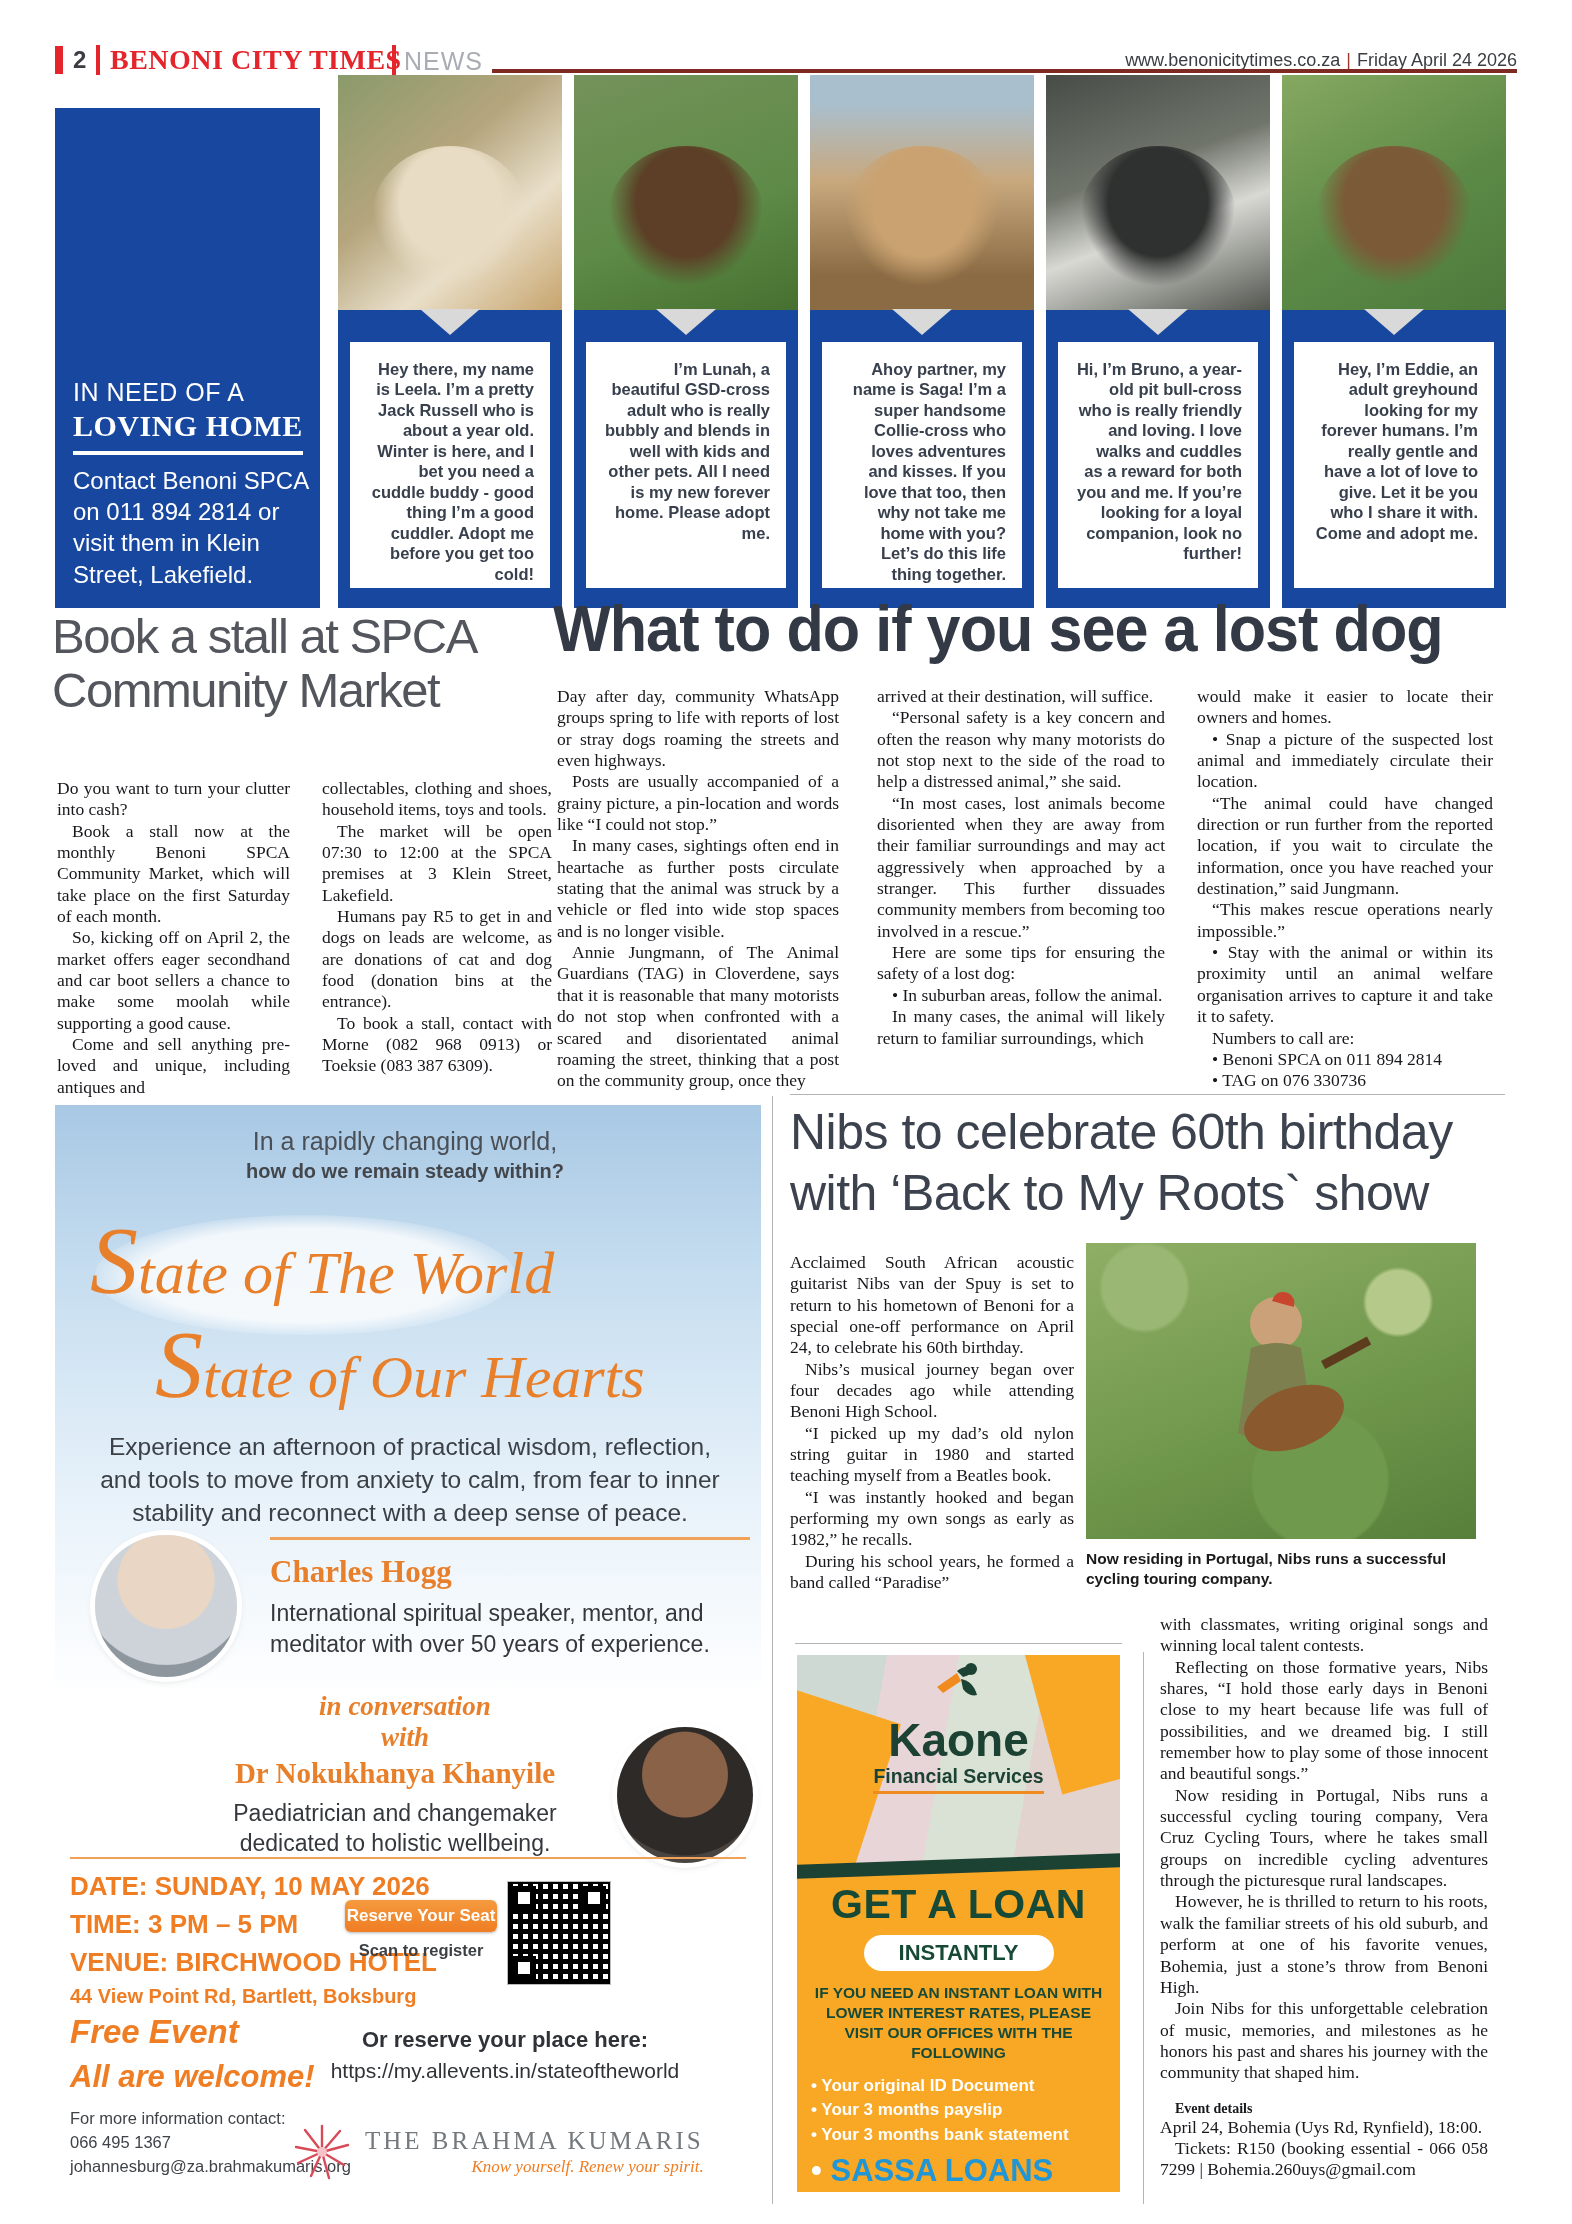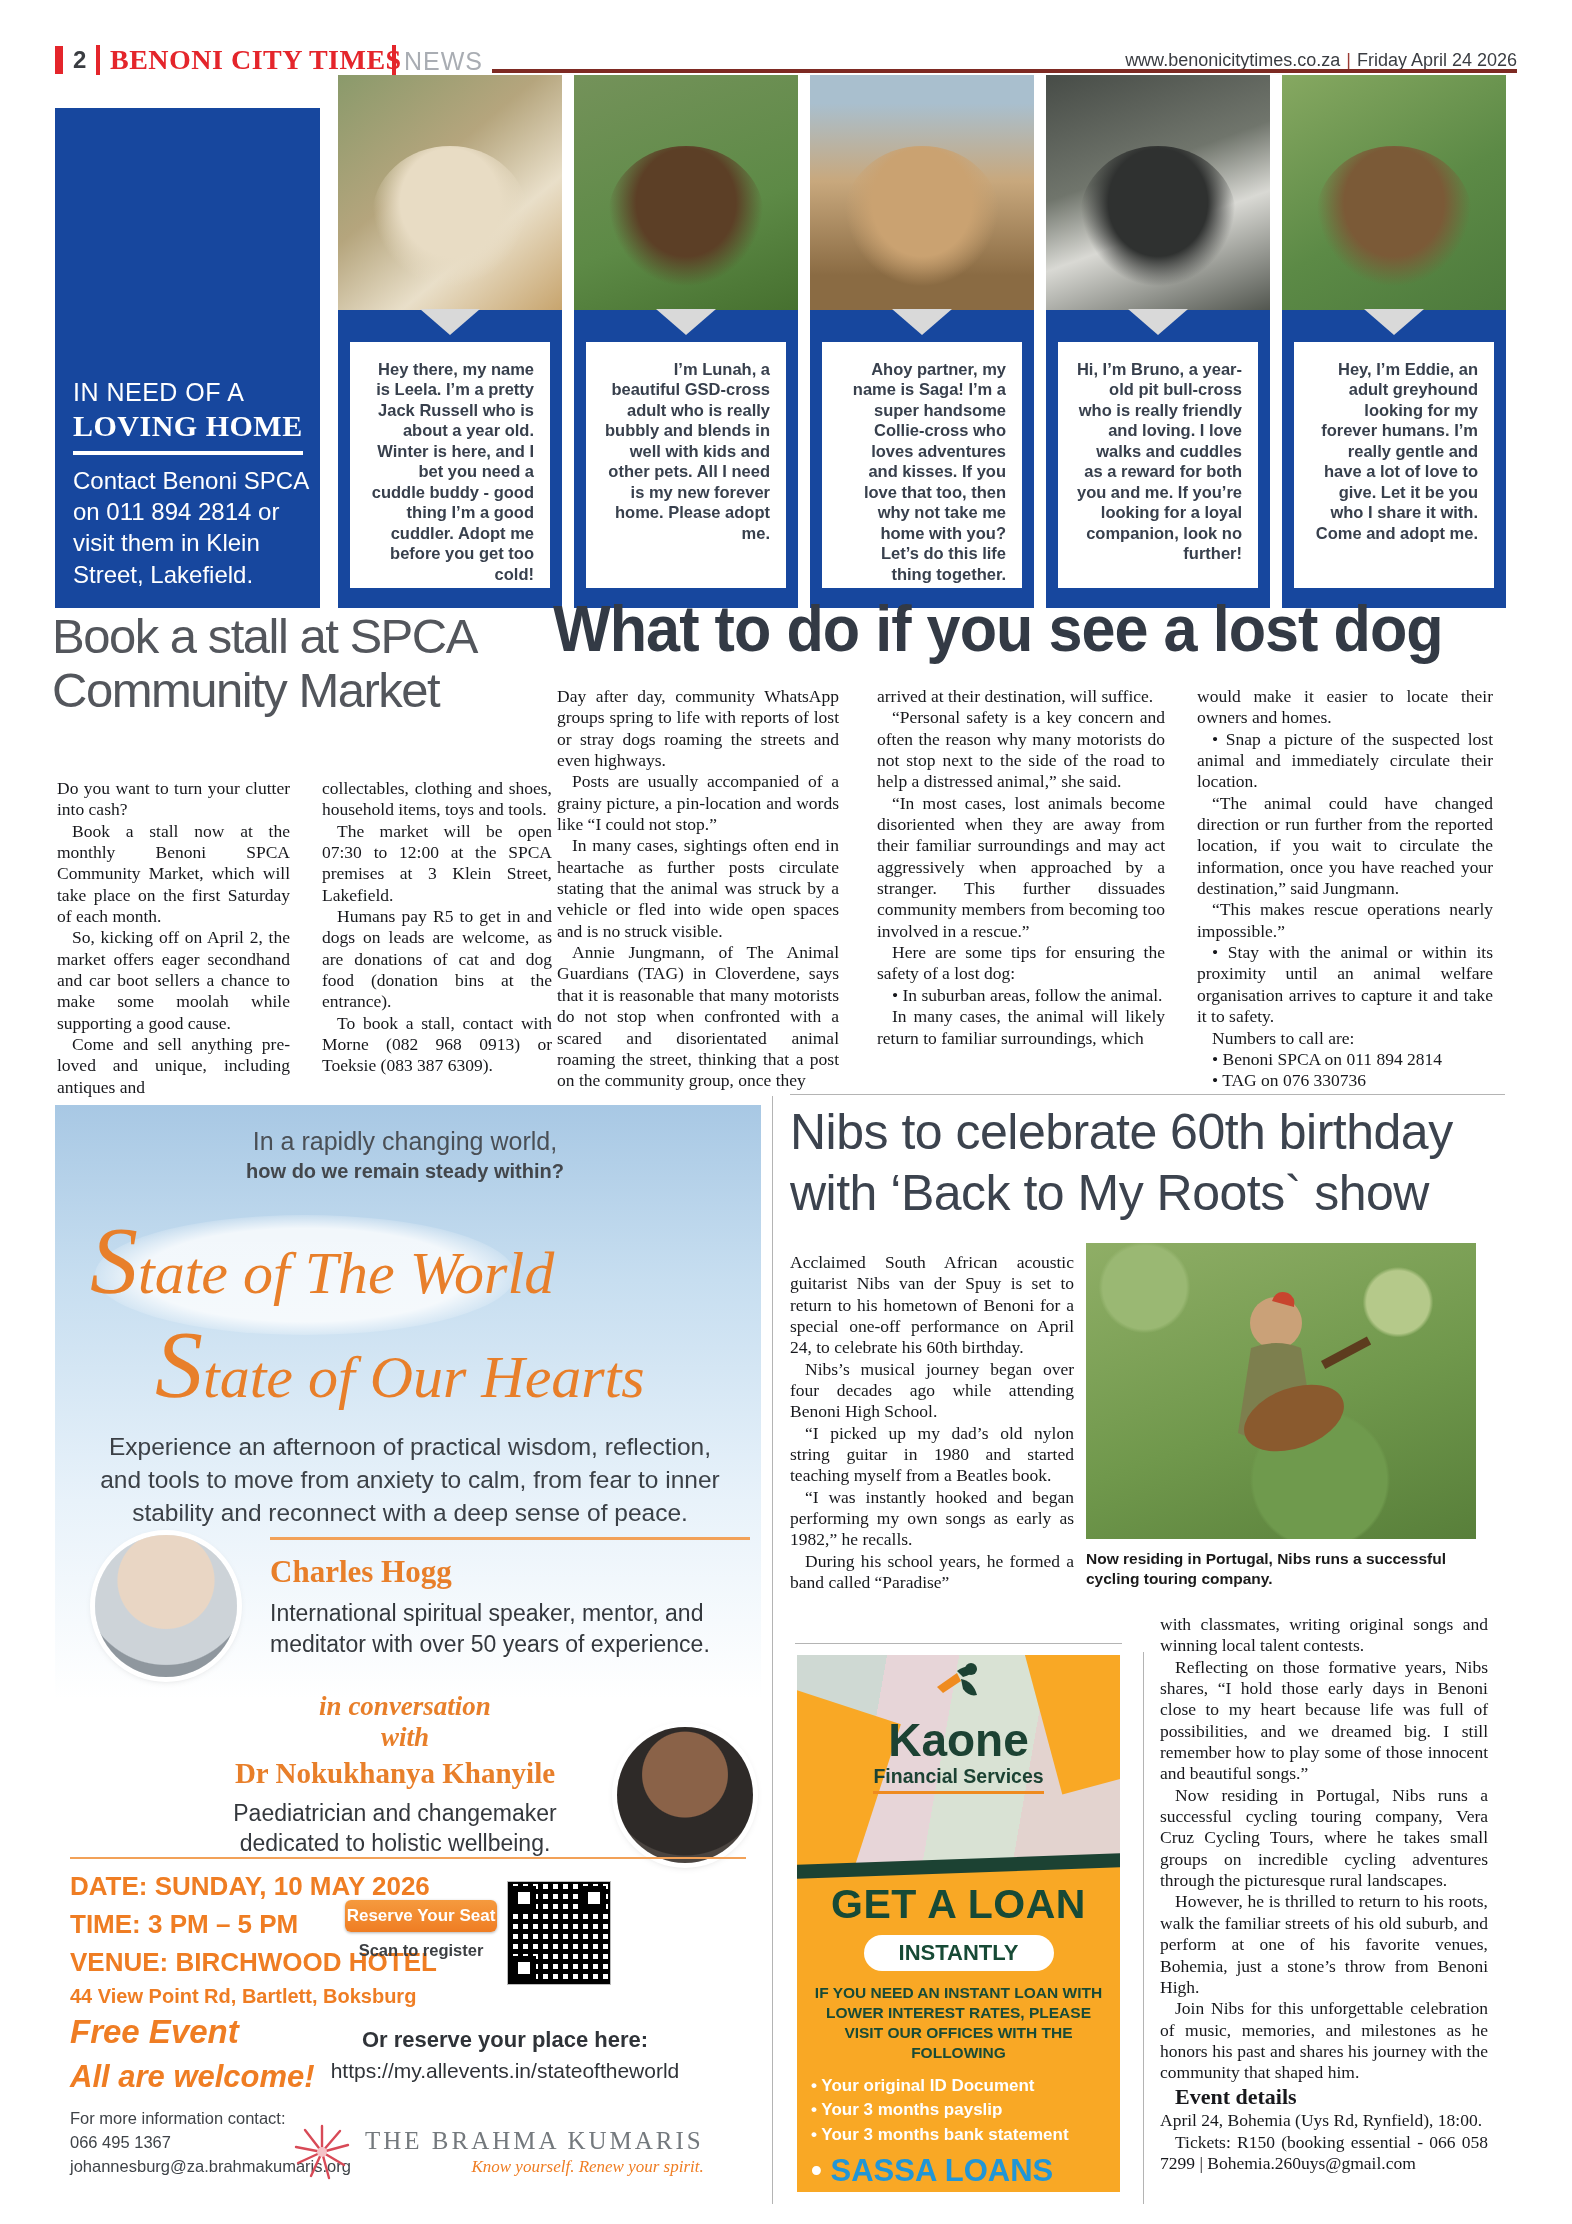--- a/index.html
+++ b/index.html
@@ -67,22 +67,22 @@
                  color:#3c434e;letter-spacing:-.5px;}
   .c-nibs1{left:790px;top:1252px;width:284px;}
   .nibs-photo{left:1086px;top:1243px;width:390px;height:296px;overflow:hidden;
       background:radial-gradient(circle at 80% 20%,#b5c98a 0 8%,transparent 9%),
                  radial-gradient(circle at 15% 15%,#9ab873 0 10%,transparent 11%),
                  radial-gradient(circle at 60% 80%,#6f9a4d 0 20%,transparent 21%),
                  linear-gradient(160deg,#8fae66,#70984c 55%,#587f3a);}
   .nibs-photo svg{position:absolute;left:90px;top:40px;}
   .nibs-caption{left:1086px;top:1549px;width:390px;font-size:15.5px;font-weight:700;color:#1a1a1a;line-height:1.27;}
   .c-nibs2{left:1160px;top:1614px;width:328px;}
-  .nibs-event-heading{font-family:"Liberation Serif",serif;font-size:22px;font-weight:700;
-                      color:#17181c;text-indent:15px;line-height:1.22;}
+  .nibs-event-heading{font-family:"Liberation Serif",serif;font-size:14px;font-weight:700;
+                      color:#17181c;text-indent:15px;line-height:1.22;margin-top:16px;}
 
   
   .brahma{left:55px;top:1105px;width:706px;height:1100px;
       background:linear-gradient(180deg,#a8c8e4 0%,#c7def0 16%,#e8f2fa 36%,#ffffff 54%);}
   .brahma::before{content:"";position:absolute;left:40px;top:110px;width:420px;height:120px;border-radius:50%;
       background:radial-gradient(ellipse,#ffffffcc 0 55%,transparent 75%);}
   .br-intro1{left:40px;top:22px;width:620px;text-align:center;font-size:25px;color:#4a4f55;}
   .br-intro2{left:40px;top:55px;width:620px;text-align:center;font-size:20px;font-weight:700;color:#43474c;}
   .br-title{font-family:"Liberation Serif",serif;font-style:italic;font-size:60px;color:#e87f2a;line-height:1;}
   .br-title::first-letter{font-size:1.6em;}
@@ -221,21 +221,21 @@
       <p>collectables, clothing and shoes, household items, toys and tools.</p>
       <p>The market will be open 07:30 to 12:00 at the SPCA premises at 3 Klein Street, Lakefield.</p>
       <p>Humans pay R5 to get in and dogs on leads are welcome, as are donations of cat and dog food (donation bins at the entrance).</p>
       <p>To book a stall, contact with Morne (082 968 0913) or Toeksie (083 387 6309).</p>
     </div>
 
   <div class="abs lost-headline">What to do if you see a lost dog</div>
   <div class="abs col c-lost1">
       <p>Day after day, community WhatsApp groups spring to life with reports of lost or stray dogs roaming the streets and even highways.</p>
       <p>Posts are usually accompanied of a grainy picture, a pin-location and words like “I could not stop.”</p>
-      <p>In many cases, sightings often end in heartache as further posts circulate stating that the animal was struck by a vehicle or fled into wide open spaces and is no struck visible.</p>
+      <p>In many cases, sightings often end in heartache as further posts circulate stating that the animal was struck by a vehicle or fled into wide stop spaces and is no longer visible.</p>
       <p>Annie Jungmann, of The Animal Guardians (TAG) in Cloverdene, says that it is reasonable that many motorists do not stop when confronted with a scared and disorientated animal roaming the street, thinking that a post on the community group, once they</p>
     </div>
   <div class="abs col c-lost2">
       <p>arrived at their destination, will suffice.</p>
       <p>“Personal safety is a key concern and often the reason why many motorists do not stop next to the side of the road to help a distressed animal,” she said.</p>
       <p>“In most cases, lost animals become disoriented when they are away from their familiar surroundings and may act aggressively when approached by a stranger. This further dissuades community members from becoming too involved in a rescue.”</p>
       <p>Here are some tips for ensuring the safety of a lost dog:</p>
       <p>• In suburban areas, follow the animal.</p>
       <p>In many cases, the animal will likely return to familiar surroundings, which</p>
     </div>

